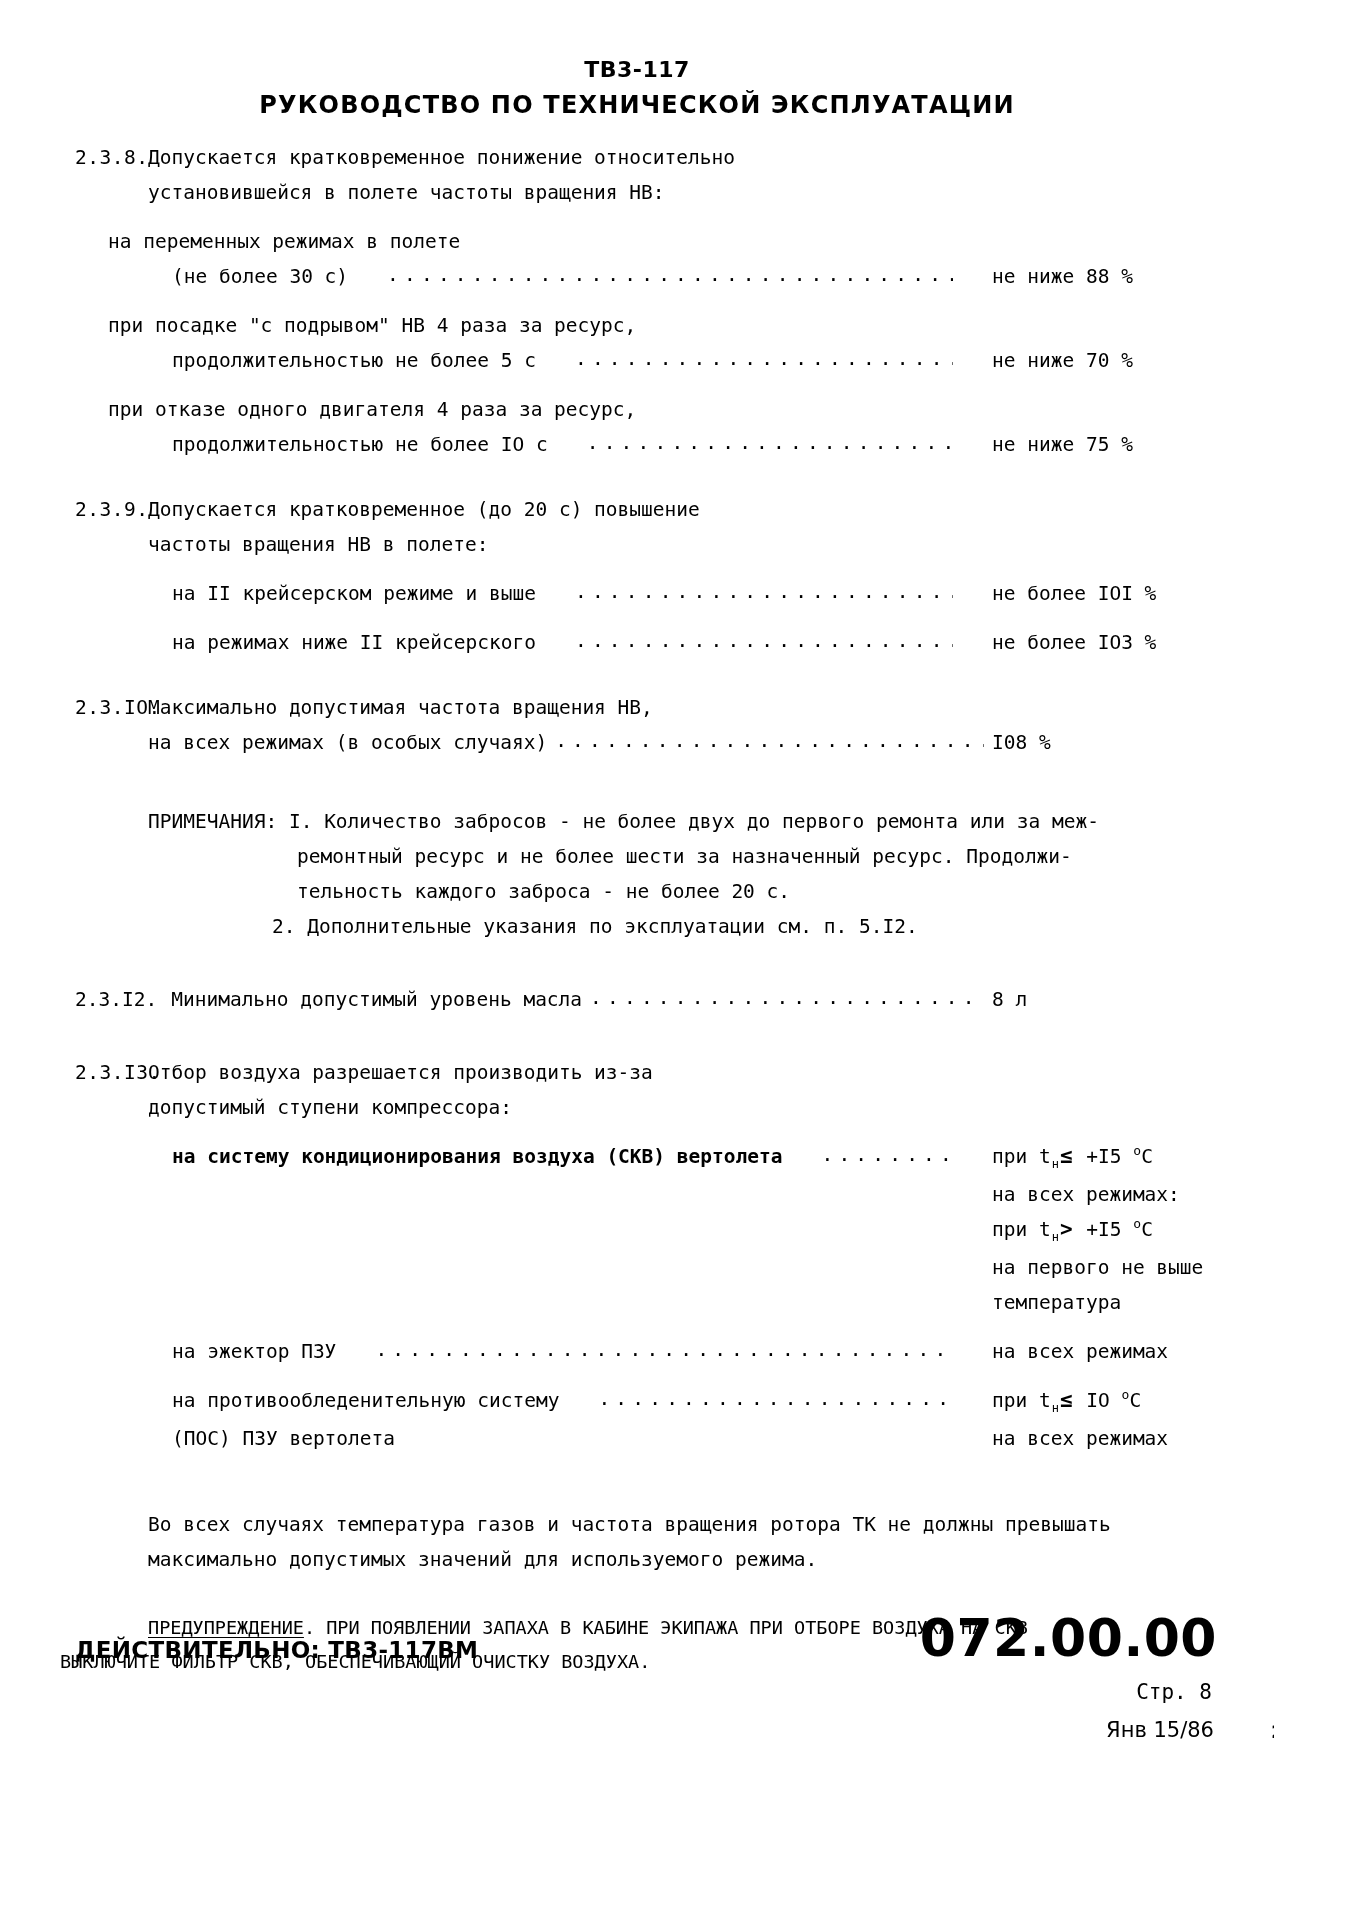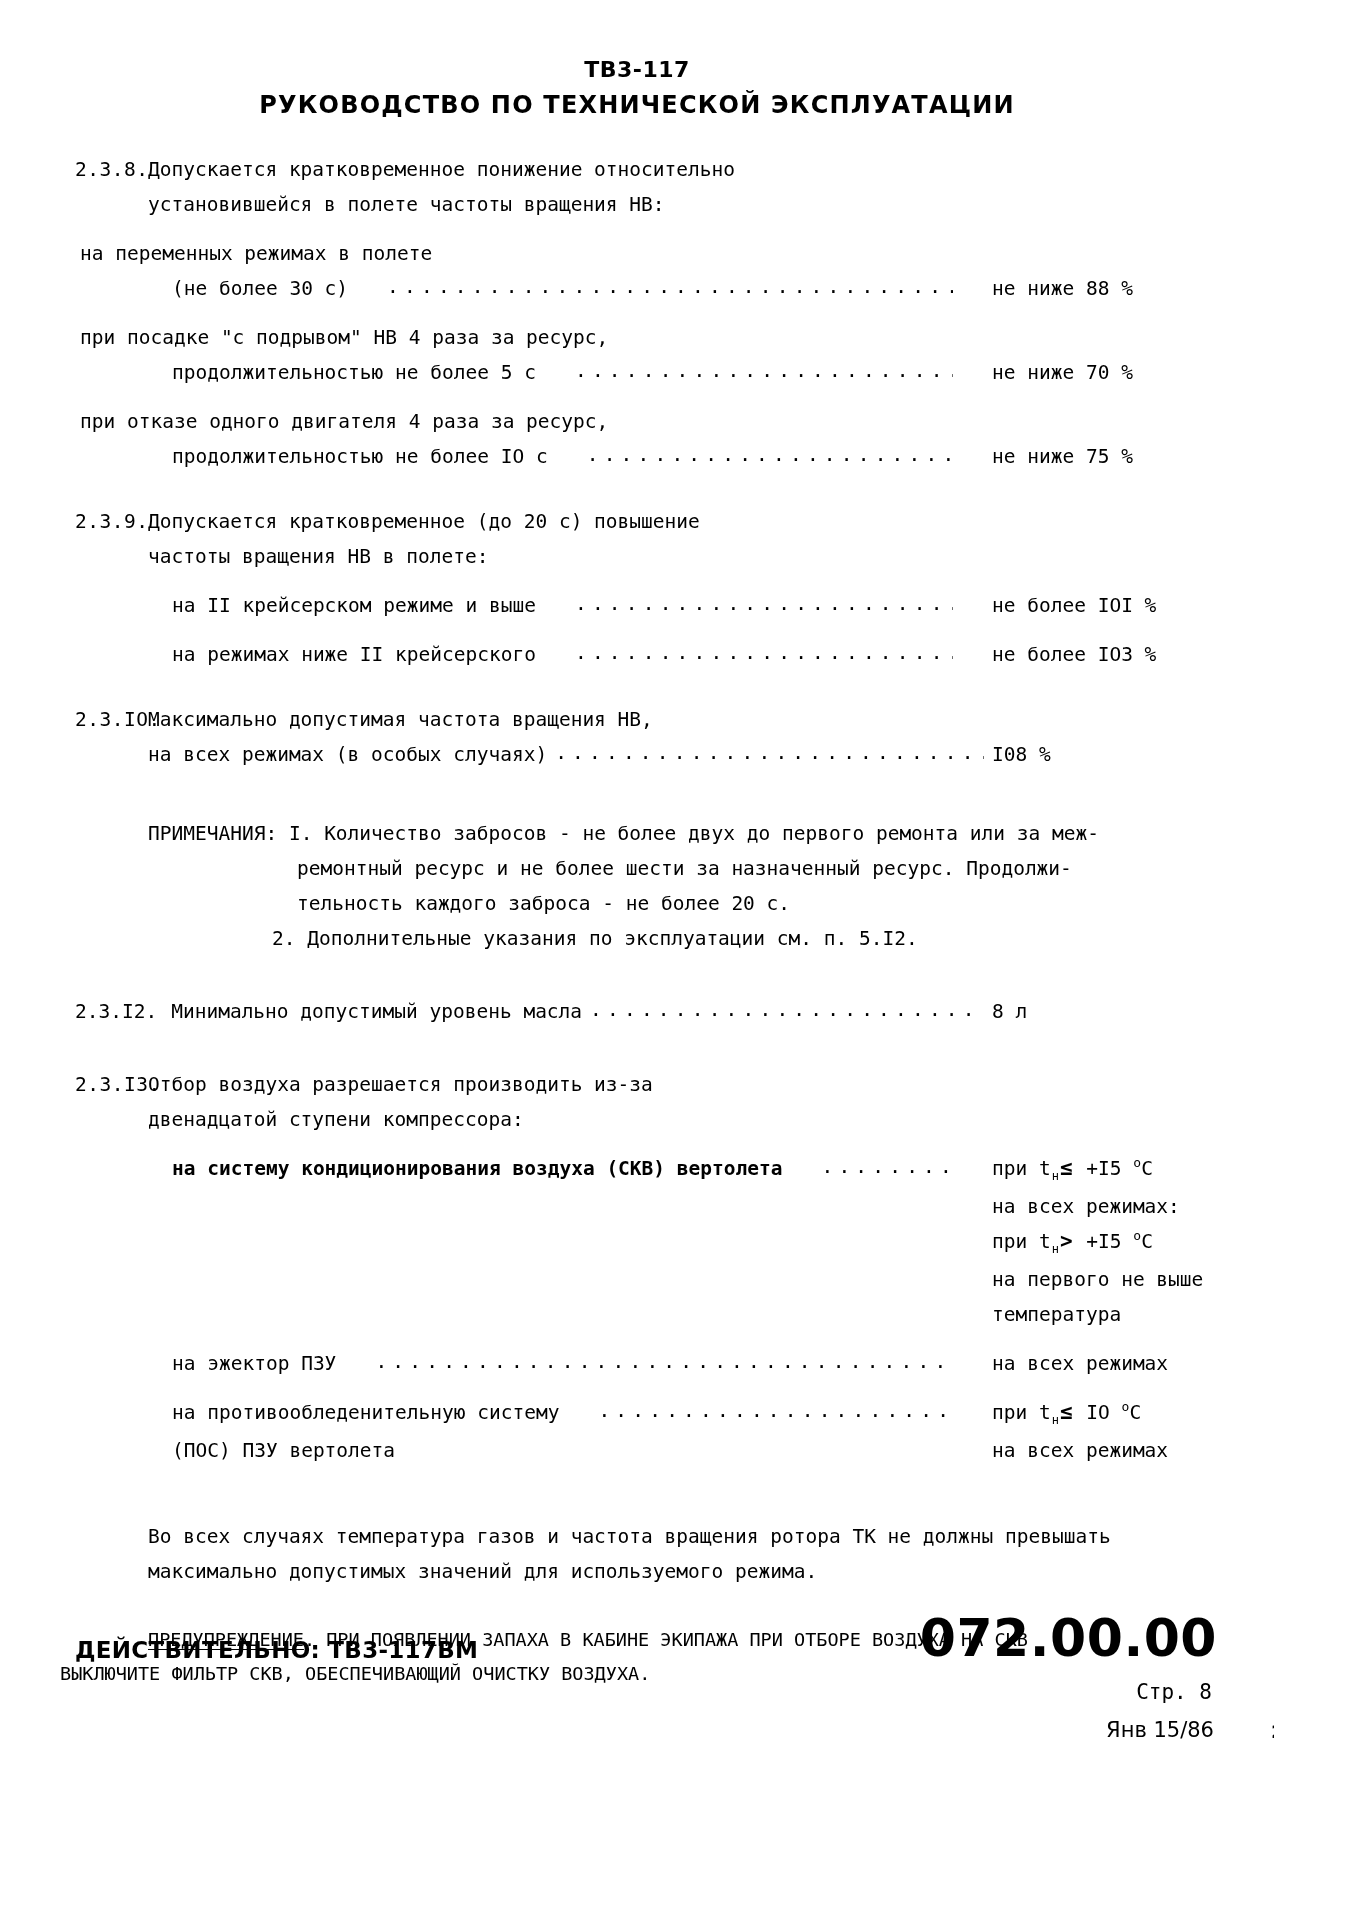--- a/index.html
+++ b/index.html
@@ -47,40 +47,40 @@
     position: absolute;
     top: 140px;
     left: 0;
     width: 1357px;
   }
 
   .clause {
     position: relative;
     margin-top: 30px;
   }
-  .clause:first-child { margin-top: 12px; }
+  .clause:first-child { margin-top: 0; }
 
   .row {
     position: relative;
     display: block;
     font-size: 19.5px;
     line-height: 35px;
     white-space: nowrap;
   }
 
   .num {
     position: absolute;
     left: 75px;
     top: 0;
     font-size: 19.5px;
     letter-spacing: 0.5px;
   }
 
   .t-lvl1 { padding-left: 148px; }   
-  .t-lvl2 { padding-left: 80px; }   
+  .t-lvl2 { padding-left: 108px; }   
   .t-lvl3 { padding-left: 148px; }   
 
   
   .lead {
     position: relative;
     display: flex;
     align-items: baseline;
     font-size: 19.5px;
     line-height: 35px;
   }
@@ -297,21 +297,21 @@
         <span class="dots">............................................................................</span>
         <span class="val vcol">8 л</span>
       </div>
     </div>
 
     <div class="clause" style="margin-top:38px">
       <div class="row">
         <span class="num">2.3.I3.</span>
         <span class="t-lvl1">Отбор воздуха разрешается производить из-за</span>
       </div>
-      <div class="row t-lvl1">двенадцатой ступени компрессора:</div>
+      <div class="row t-lvl1">допустимый ступени компрессора:</div>
 
       <div style="height:14px"></div>
 
       <div class="lead lead-wrap">
         <span class="lbl bold">на систему кондиционирования воздуха (СКВ) вертолета</span>
         <span class="dots">............................................................................</span>
         <span class="val vcol"><span>при t</span><sub>н</sub><span class="cmp bold">≤</span><span> +I5 </span><sup>o</sup><span>С</span></span>
       </div>
 
       <div class="cond-stack">

